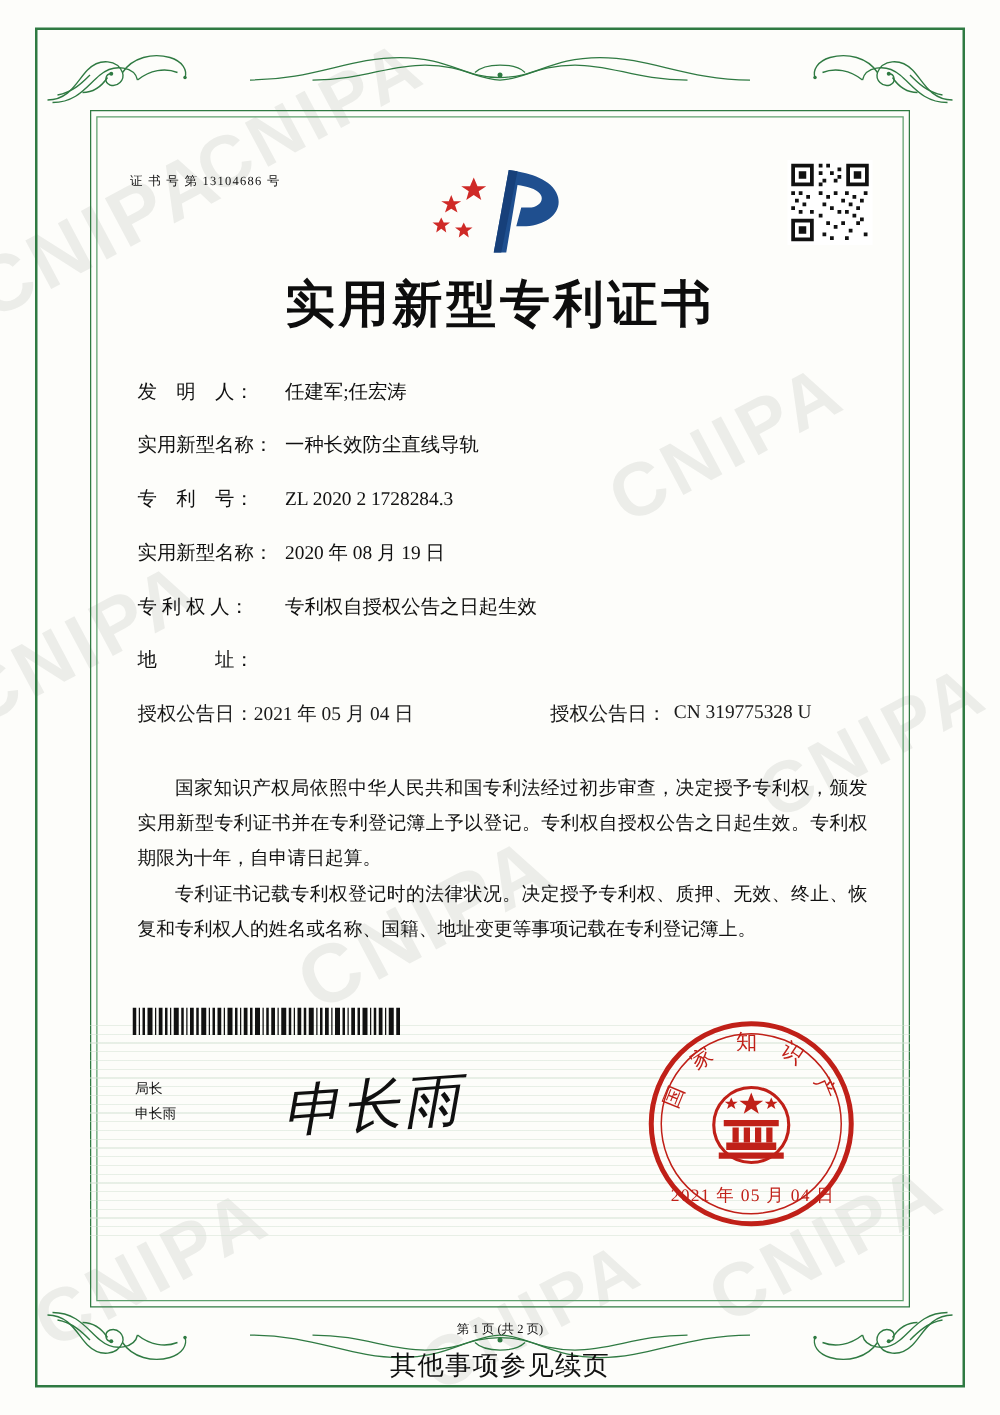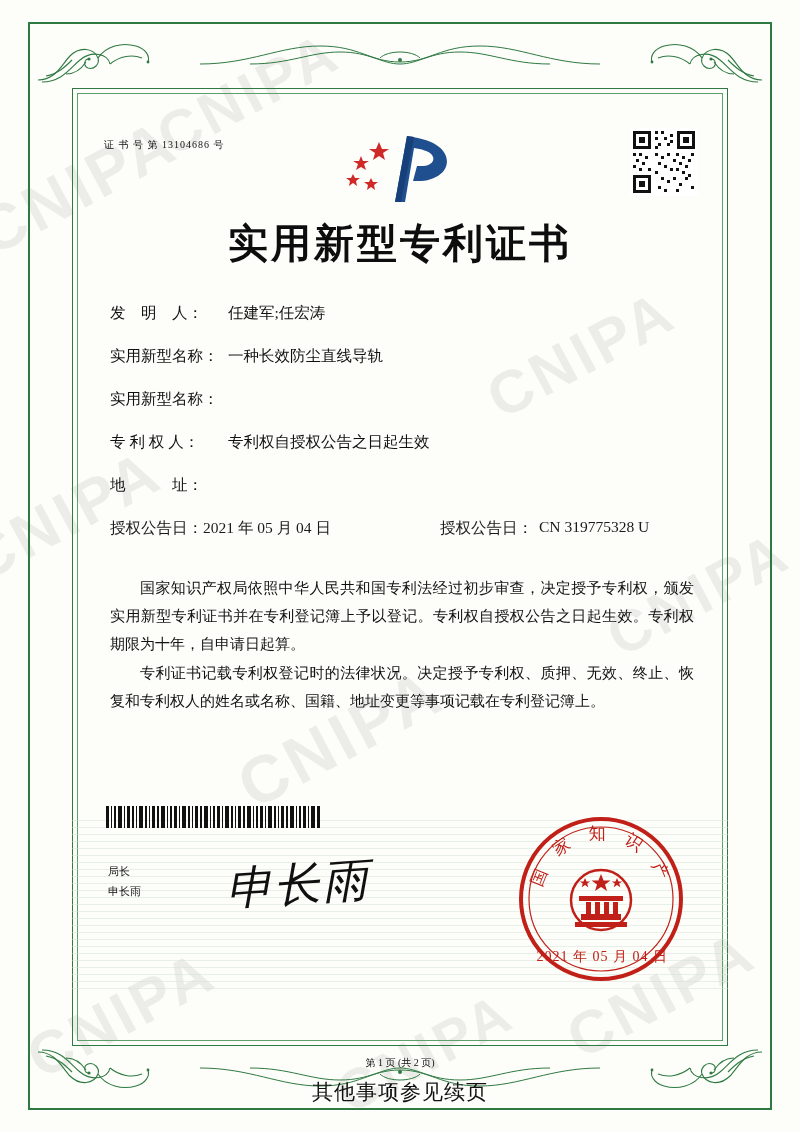--- a/index.html
+++ b/index.html
@@ -458,21 +458,26 @@
     <div class="fields">
       <div class="field">
         <span class="lbl">发　明　人：</span>
         <span class="val">任建军;任宏涛</span>
       </div>
       <div class="field">
         <span class="lbl">实用新型名称：</span>
         <span class="val">一种长效防尘直线导轨</span>
       </div>
       <div class="field">
+        <span class="lbl">专　利　号：</span>
+        <span class="val">ZL 2020 2 1728284.3</span>
+      </div>
+      <div class="field">
         <span class="lbl">实用新型名称：</span>
+        <span class="val">2020 年 08 月 19 日</span>
       </div>
       <div class="field">
         <span class="lbl">专 利 权 人：</span>
         <span class="val">专利权自授权公告之日起生效</span>
       </div>
       <div class="field">
         <span class="lbl">地　　　址：</span>
       </div>
 
       <div class="field-split">

